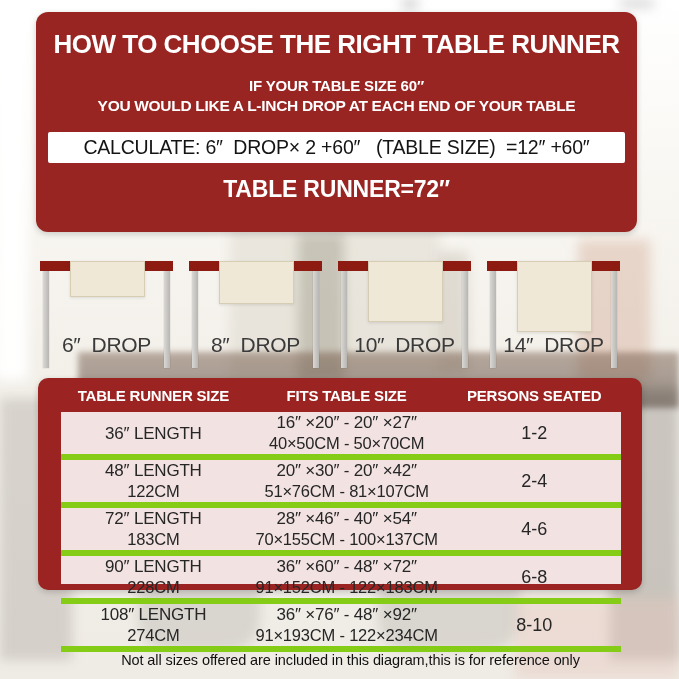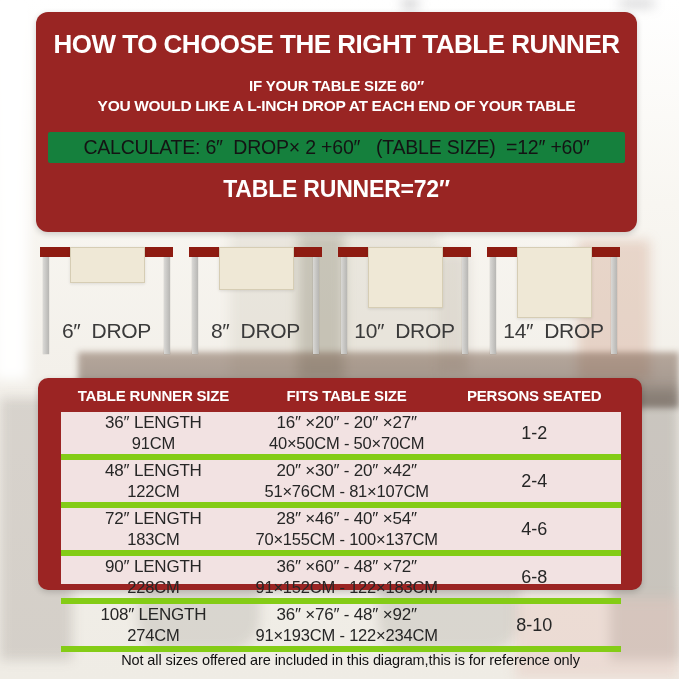--- a/index.html
+++ b/index.html
@@ -27,28 +27,28 @@
   
   .banner{
     position:absolute;left:36px;top:12px;width:601px;height:220px;z-index:2;
     background:var(--banner-red,#992523);border-radius:12px;text-align:center;color:#fff;
     box-shadow:0 2px 6px rgba(0,0,0,.18);
   }
   .banner-title{margin-top:17px;font-size:26px;font-weight:bold;letter-spacing:-.5px;}
   .banner-sub1{margin-top:17px;font-size:15px;font-weight:bold;letter-spacing:-.2px;}
   .banner-sub2{margin-top:3px;font-size:15.5px;font-weight:bold;letter-spacing:-.3px;}
   .calc-bar{
-    margin:17px auto 0;width:577px;height:31px;background:#15803d;border-radius:2px;
+    margin:17px auto 0;width:577px;height:31px;background:#ffffff;border-radius:2px;
     color:#141414;font-size:19.5px;line-height:31px;letter-spacing:-.2px;white-space:pre;
   }
   .banner-result{margin-top:13px;font-size:23px;font-weight:bold;letter-spacing:-.2px;}
 
   
   .drops{position:absolute;left:0;top:245px;width:679px;height:132px;z-index:2;}
-  .diagram{position:absolute;top:2px;width:133px;height:116px;}
+  .diagram{position:absolute;top:16px;width:133px;height:116px;}
   .bar{position:absolute;left:0;top:0;width:133px;height:10px;background:var(--bar-red,#8e1b11);}
   .leg{position:absolute;top:10px;width:6px;height:97px;background:linear-gradient(90deg,#d9d8d5,#b7b6b3);box-shadow:0 0 1px rgba(0,0,0,.25);}
   .leg-left{left:3px;}
   .leg-right{right:3px;}
   .runner{
     position:absolute;left:30px;top:0;width:73px;z-index:1;
     background:var(--runner-beige,#efe8d6);
     border:1px solid rgba(185,172,140,.45);
     box-shadow:0 1px 3px rgba(0,0,0,.10);
   }
@@ -156,21 +156,20 @@
       <div>TABLE RUNNER SIZE</div>
       <div>FITS TABLE SIZE</div>
       <div>PERSONS SEATED</div>
     </div>
 
     <div class="size-body">
 
       <div class="size-row">
         <div>
           <div class="cell-line1">36″ LENGTH</div>
-          <div class="cell-line2">91CM</div>
         </div>
         <div>
           <div class="cell-line1">16″ ×20″ - 20″ ×27″</div>
           <div class="cell-line2">40×50CM - 50×70CM</div>
         </div>
         <div class="persons-cell">1-2</div>
       </div>
 
       <div class="size-row">
         <div>

